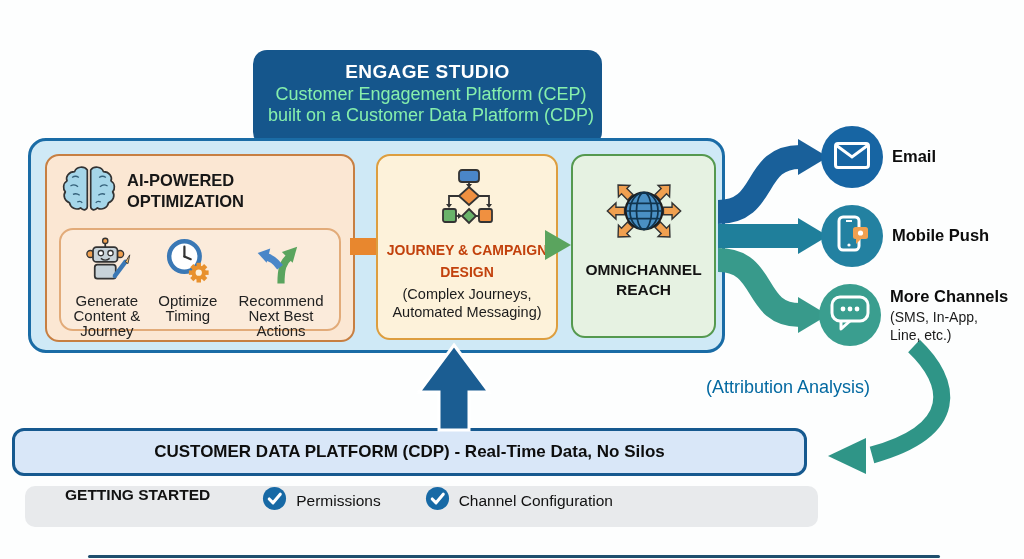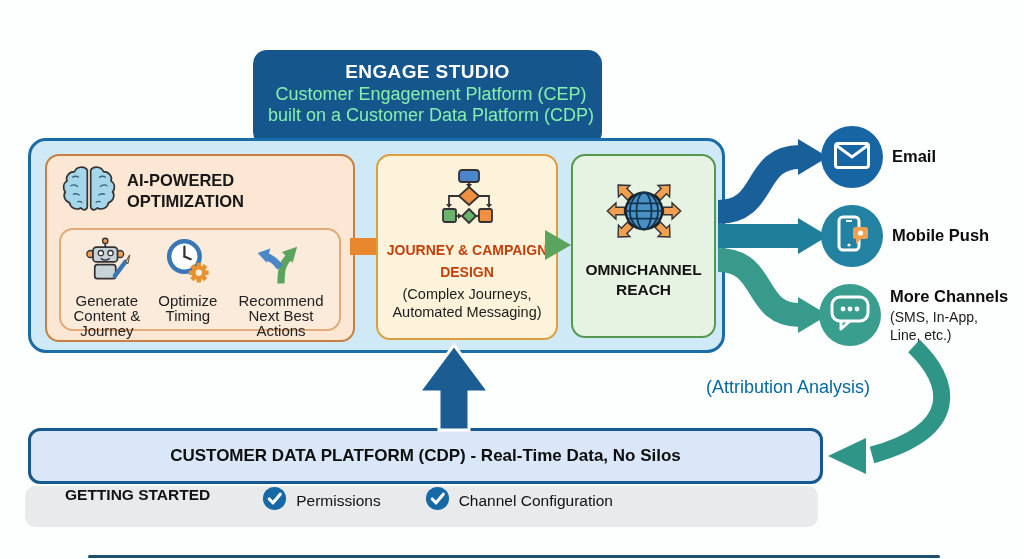--- a/index.html
+++ b/index.html
@@ -55,21 +55,21 @@
 
   
   .closed-loop-text { position:absolute; left:683px; top:377px; width:210px; text-align:center; z-index:3; }
   .cl-title { font-size:15px; font-weight:800; color:#111; line-height:19px; }
   .cl-sub { font-size:18px; color:#0369a1; line-height:18px; margin-top:1px; }
   .closed-loop-svg { position:absolute; left:790px; top:335px; z-index:3; }
 
   .big-arrow-svg { position:absolute; left:408px; top:338px; z-index:3; }
 
   
-  .cdp-bar { position:absolute; left:28px; top:428px; width:795px; height:56px; background:#d9e7f8;
+  .cdp-bar { position:absolute; left:12px; top:428px; width:795px; height:48px; background:#d9e7f8;
     border:3px solid #16598f; border-radius:12px; display:flex; align-items:center; justify-content:center; z-index:2; }
   .cdp-label { font-size:17px; font-weight:800; color:#0e0e0e; }
 
   
   .gs-bar { position:absolute; left:25px; top:486px; width:793px; height:41px; background:#e8eaec;
     border-radius:10px; display:flex; align-items:flex-start; padding-left:40px; z-index:2; }
   .gs-title { font-size:15.5px; font-weight:800; color:#111; margin-right:52px; }
   .gs-item { display:flex; align-items:center; gap:9px; margin-right:44px; }
   .gs-item .lbl { font-size:15.5px; font-weight:500; color:#111; }
 

